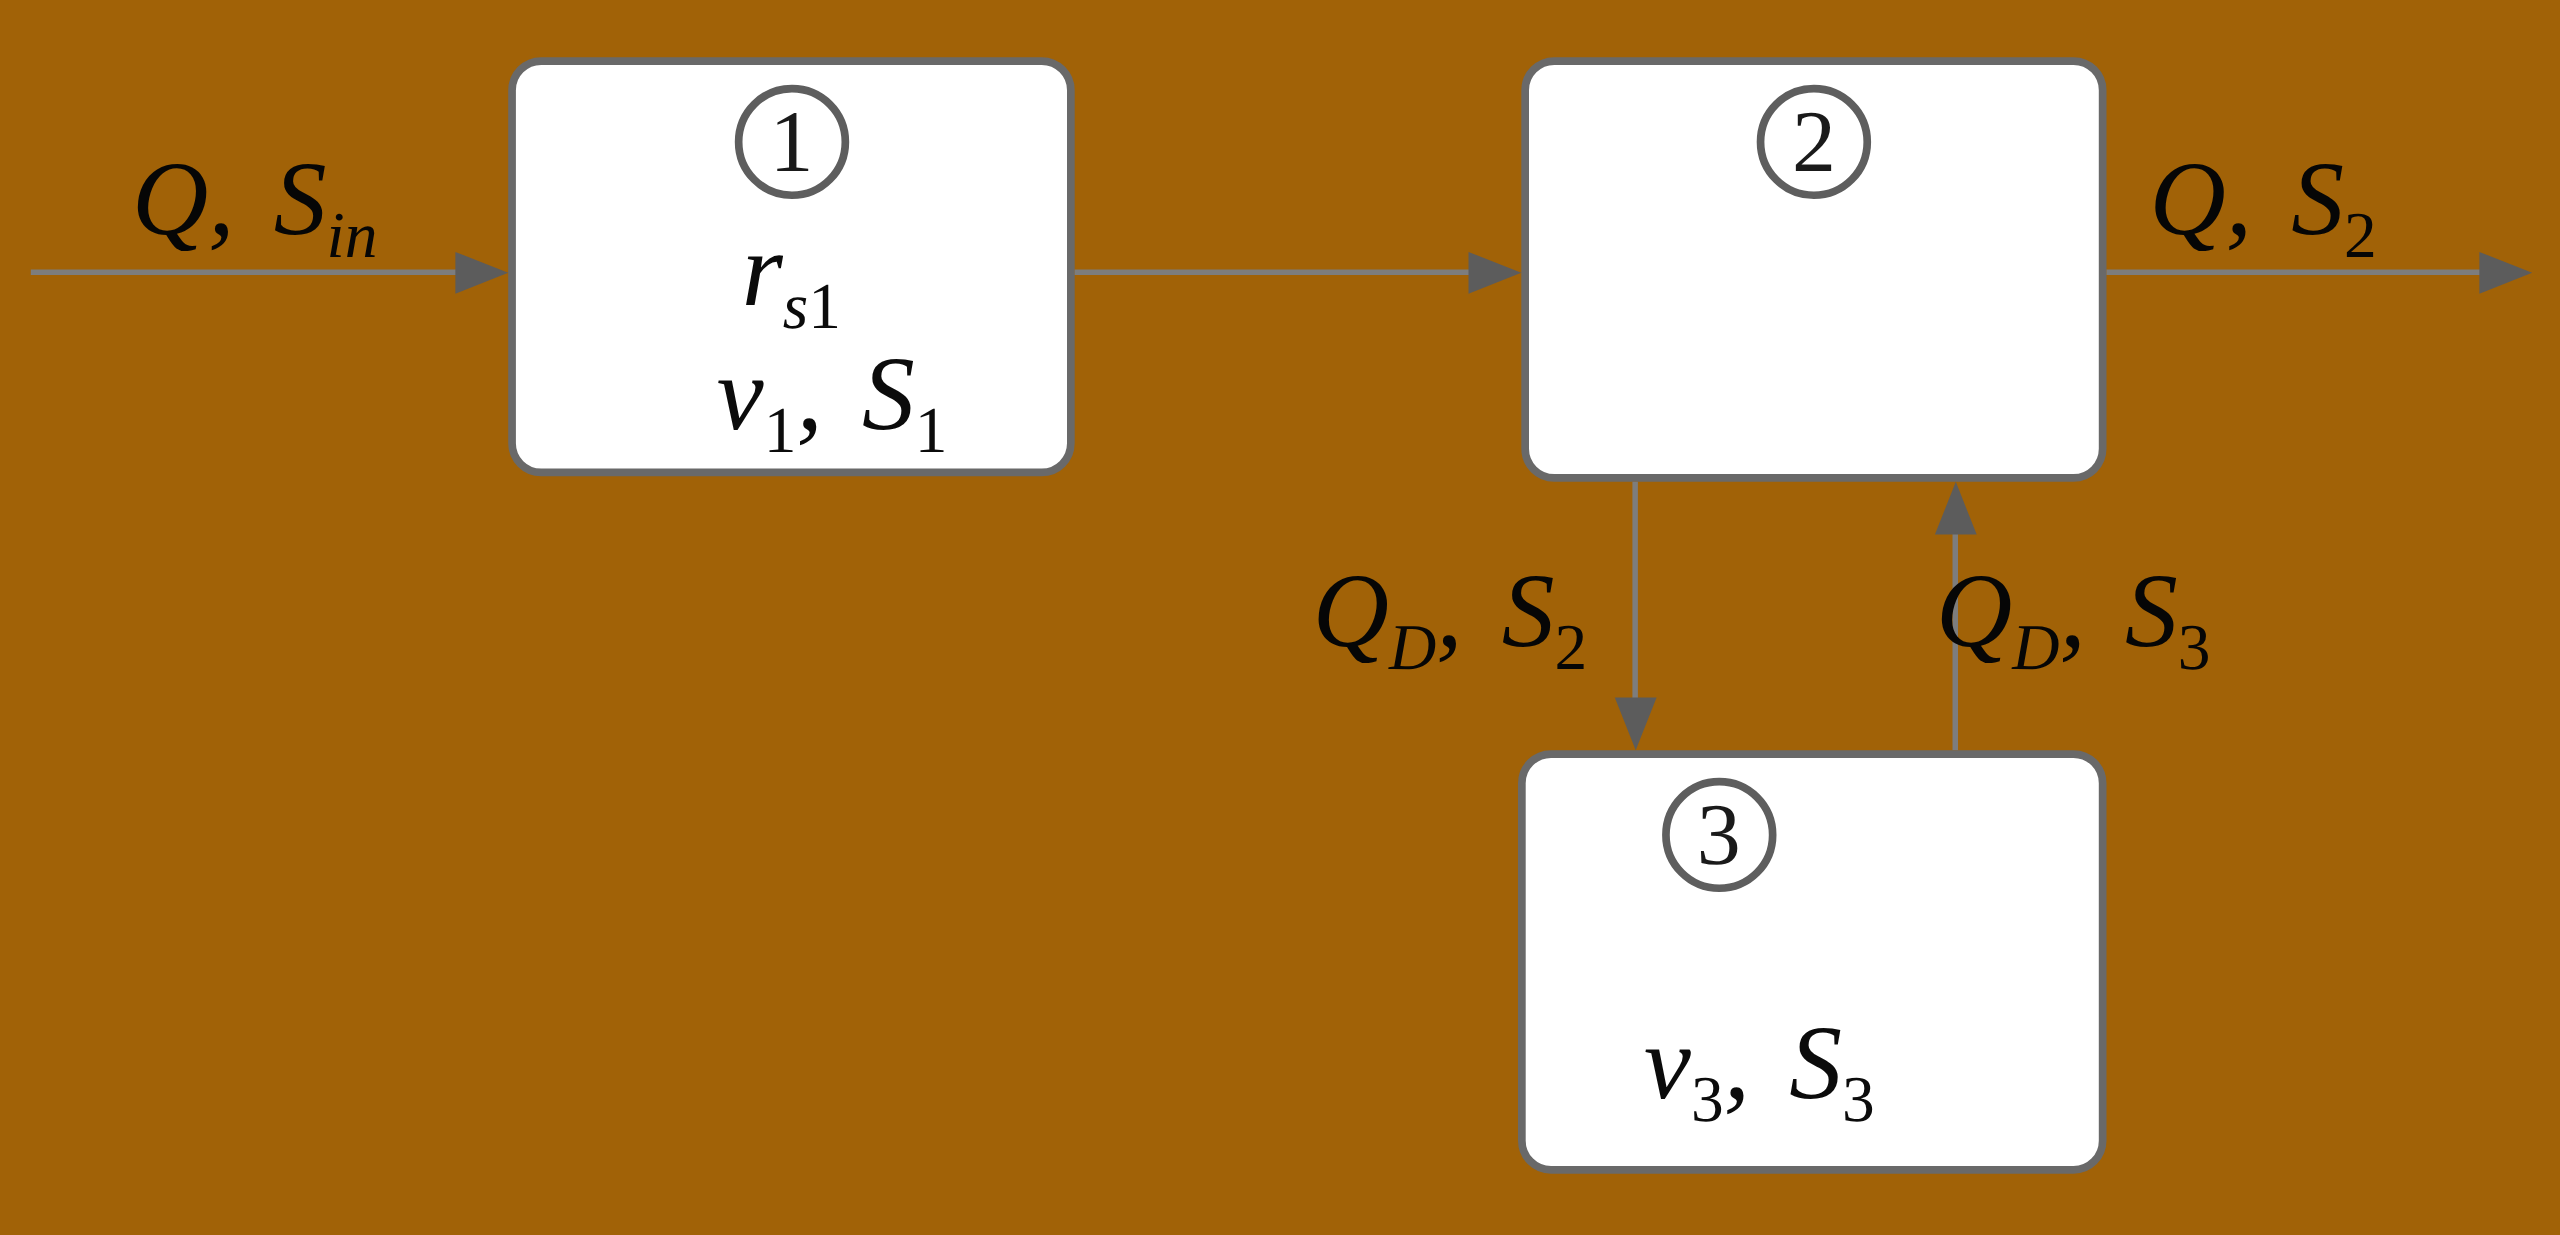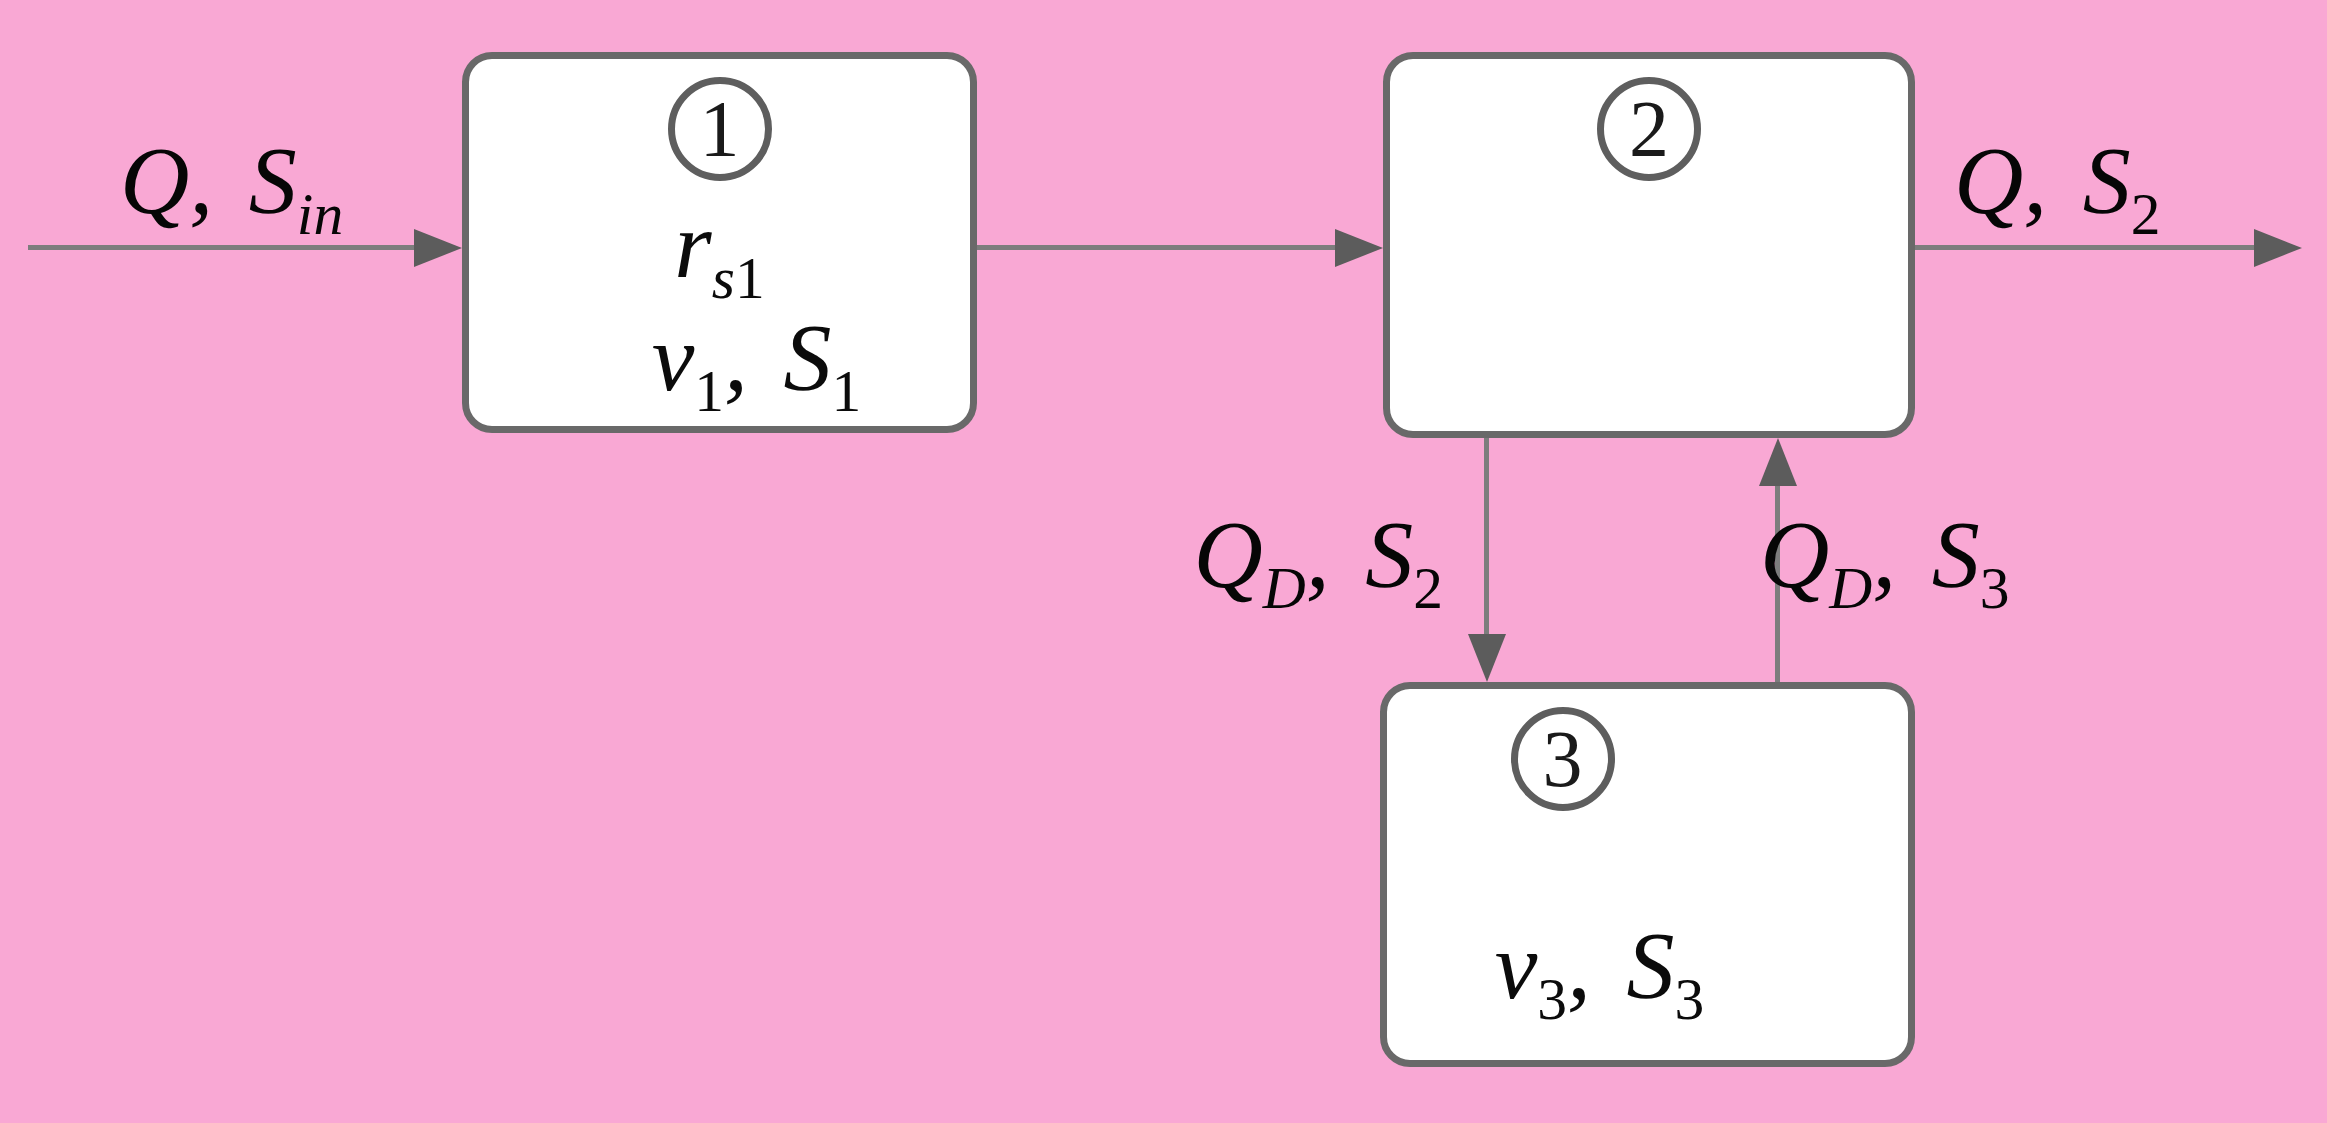--- a/index.html
+++ b/index.html
@@ -1,19 +1,19 @@
 <!DOCTYPE html>
 <html><head>
 <meta charset="utf-8">
 <style>
   html,body{margin:0;padding:0;background:#ffffff;}
   .canvas{
     position:relative;
     width:2327px;height:1123px;
-    background:#f9a8d4;
+    background:#a16207;
     font-family:"Liberation Serif","DejaVu Serif",serif;
     overflow:hidden;
   }
   
   .box{
     position:absolute;
     box-sizing:border-box;
     border:7px solid #696969;
     border-radius:30px;
     background:#ffffff;

